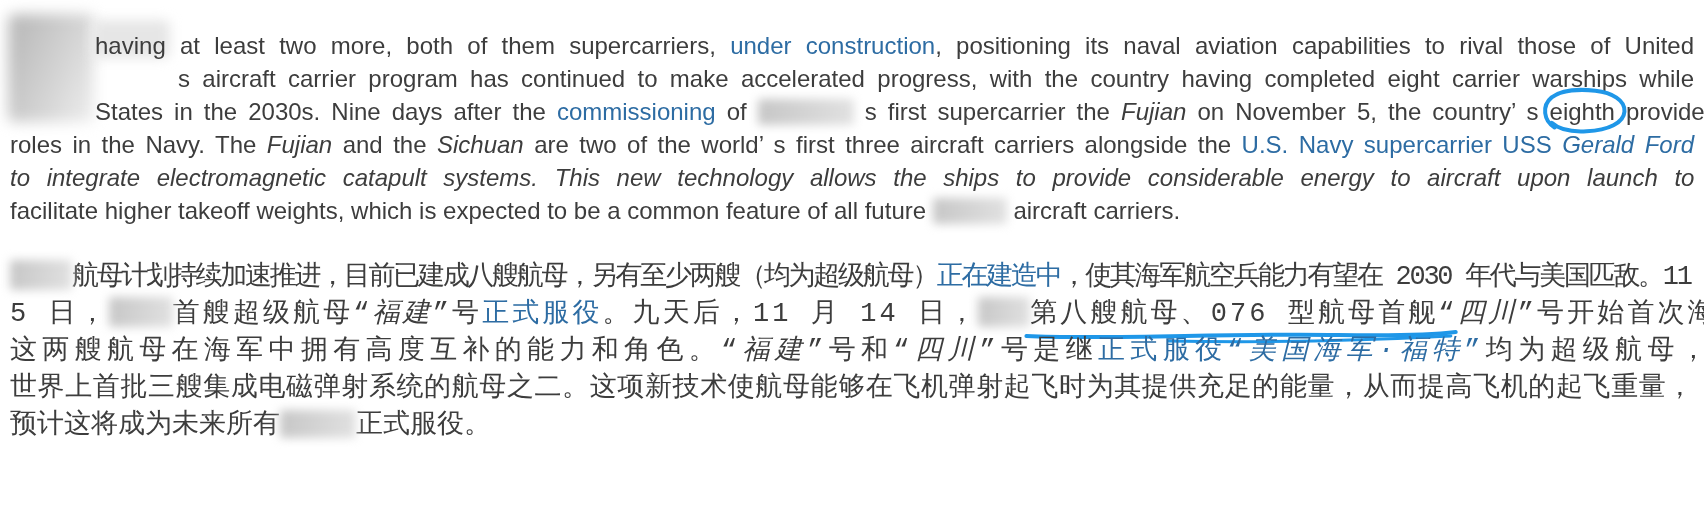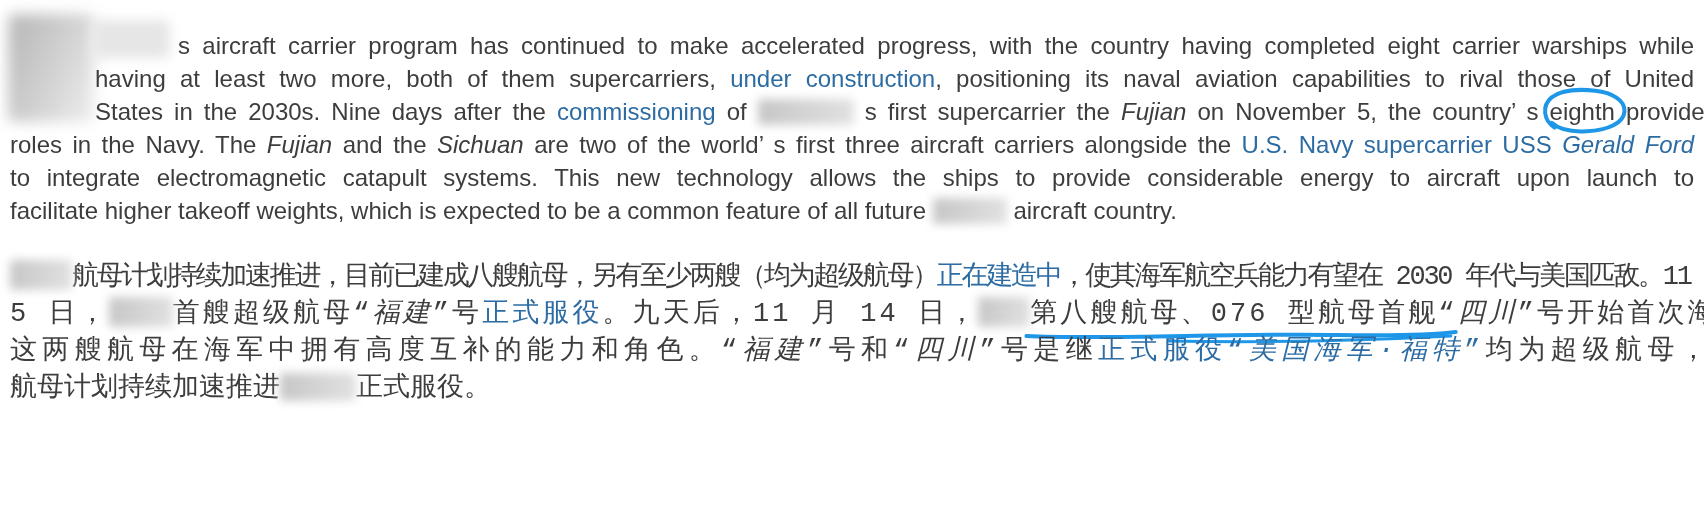--- a/index.html
+++ b/index.html
@@ -41,31 +41,32 @@
 </style>
 </head>
 <body>
 
 <div class="page">
   <div id="float-blurs">
       <div class="float-blur" style="left: 8px; top: 14px; width: 86px; height: 108px; background: linear-gradient(115deg, rgb(189, 189, 189) 15%, rgb(214, 214, 214) 60%, rgb(236, 236, 236) 95%);"></div>
       <div class="float-blur" style="left: 92px; top: 20px; width: 78px; height: 38px; background: rgb(230, 230, 230); filter: blur(6px);"></div>
     </div>
   <div class="para para-en" id="para-en">
+      <div class="line" style="padding-left: 85px;"><span class="line-inner" style="word-spacing: 7.57734px;"><span>having at least two more, both of them supercarriers, </span><span class="seg-link">under construction</span><span>, positioning its naval aviation capabilities to rival those of United</span></span></div>
       <div class="line" style="padding-left: 168px;"><span class="line-inner" style="word-spacing: 5.66753px;"><span>s aircraft carrier program has continued to make accelerated progress, with the country having completed eight carrier warships while</span></span></div>
-      <div class="line" style="padding-left: 85px;"><span class="line-inner" style="word-spacing: 7.57734px;"><span>having at least two more, both of them supercarriers, </span><span class="seg-link">under construction</span><span>, positioning its naval aviation capabilities to rival those of United</span></span></div>
       <div class="line" style="padding-left: 85px;"><span class="line-inner" style="word-spacing: 4.37092px;"><span>States in the 2030s. Nine days after the </span><span class="seg-link">commissioning</span><span> of </span><span class="seg-blur" style="width: 96px; height: 26px;"></span><span> s first supercarrier the </span><span class="seg-i">Fujian</span><span> on November 5, the country’ s </span><span class="annotated circled">eighth<svg preserveAspectRatio="none" viewBox="0 0 120 50">
               <path d="M20 42 C5 35 2 19 16 10 C30 2 55 1 76 3 C99 5 117 13 116 25 C115 37 94 45 64 46 C42 47 26 44 16 37" stroke-width="4"></path>
             </svg></span><span> provide</span></span></div>
       <div class="line"><span class="line-inner" style="word-spacing: 3.78365px;"><span>roles in the Navy. The </span><span class="seg-i">Fujian</span><span> and the </span><span class="seg-i">Sichuan</span><span> are two of the world’ s first three aircraft carriers alongside the </span><span class="seg-link">U.S. Navy supercarrier USS </span><span class="seg-link seg-i">Gerald Ford</span></span></div>
-      <div class="line"><span class="line-inner" style="word-spacing: 9.94408px;"><span>to integrate electromagnetic catapult systems. This new technology allows the ships to provide considerable energy to aircraft upon launch to</span></span></div>
-      <div class="line"><span class="line-inner"><span>facilitate higher takeoff weights, which is expected to be a common feature of all future </span><span class="seg-blur" style="width: 74px; height: 26px;"></span><span> aircraft country.</span></span></div>
+      <div class="line"><span class="line-inner" style="word-spacing: 9.94408px; font-style: italic;"><span>to integrate electromagnetic catapult systems. This new technology allows the ships to provide considerable energy to aircraft upon launch to</span></span></div>
+      <div class="line"><span class="line-inner"><span>facilitate higher takeoff weights, which is expected to be a common feature of all future </span><span class="seg-blur" style="width: 74px; height: 26px;"></span><span> aircraft carriers.</span></span></div>
     </div>
   <div class="para para-zh" id="para-zh">
       <div class="line"><span class="line-inner" style="letter-spacing: -2.28995px;"><span class="seg-blur" style="width: 62px; height: 30px;"></span><span>航母计划持续加速推进，目前已建成八艘航母，另有至少两艘（均为超级航母）</span><span class="seg-link">正在建造中</span><span>，使其海军航空兵能力有望在 2030 年代与美国匹敌。11 月</span></span></div>
       <div class="line"><span class="line-inner" style="letter-spacing: 3.08646px;"><span>5 日，</span><span class="seg-blur" style="width: 64px; height: 30px;"></span><span>首艘超级航母“</span><span class="seg-i">福建</span><span>”号</span><span class="seg-link">正式服役</span><span>。九天后，11 月 14 日，</span><span class="seg-blur" style="width: 52px; height: 30px;"></span><span class="annotated underlined">第八艘航母、076 型航母首舰<svg preserveAspectRatio="none" viewBox="0 0 360 18">
               <path d="M2 8 C70 12 170 5 260 7 C310 8 345 6 358 4" stroke-width="4"></path>
               <path d="M120 13 C200 15 290 12 354 8" stroke-width="3"></path>
             </svg></span><span>“</span><span class="seg-i">四川</span><span>”号开始首次海试。</span></span></div>
       <div class="line"><span class="line-inner" style="letter-spacing: 5.31961px;"><span>这两艘航母在海军中拥有高度互补的能力和角色。“</span><span class="seg-i">福建</span><span>”号和“</span><span class="seg-i">四川</span><span>”号是继</span><span class="seg-link">正式服役“</span><span class="seg-link seg-i">美国海军·福特</span><span class="seg-link">”</span><span>均为超级航母，</span></span></div>
-      <div class="line"><span class="line-inner"><span>航母计划持续加速推进</span><span class="seg-blur" style="width: 76px; height: 28px;"></span><span>正式服役。</span></span></div>
+      <div class="line"><span class="line-inner" style="letter-spacing: 0.60625px;"><span>世界上首批三艘集成电磁弹射系统的航母之二。这项新技术使航母能够在飞机弹射起飞时为其提供充足的能量，从而提高飞机的起飞重量，</span></span></div>
+      <div class="line"><span class="line-inner"><span>预计这将成为未来所有</span><span class="seg-blur" style="width: 76px; height: 28px;"></span><span>正式服役。</span></span></div>
     </div>
 </div>
 
 </body></html>

